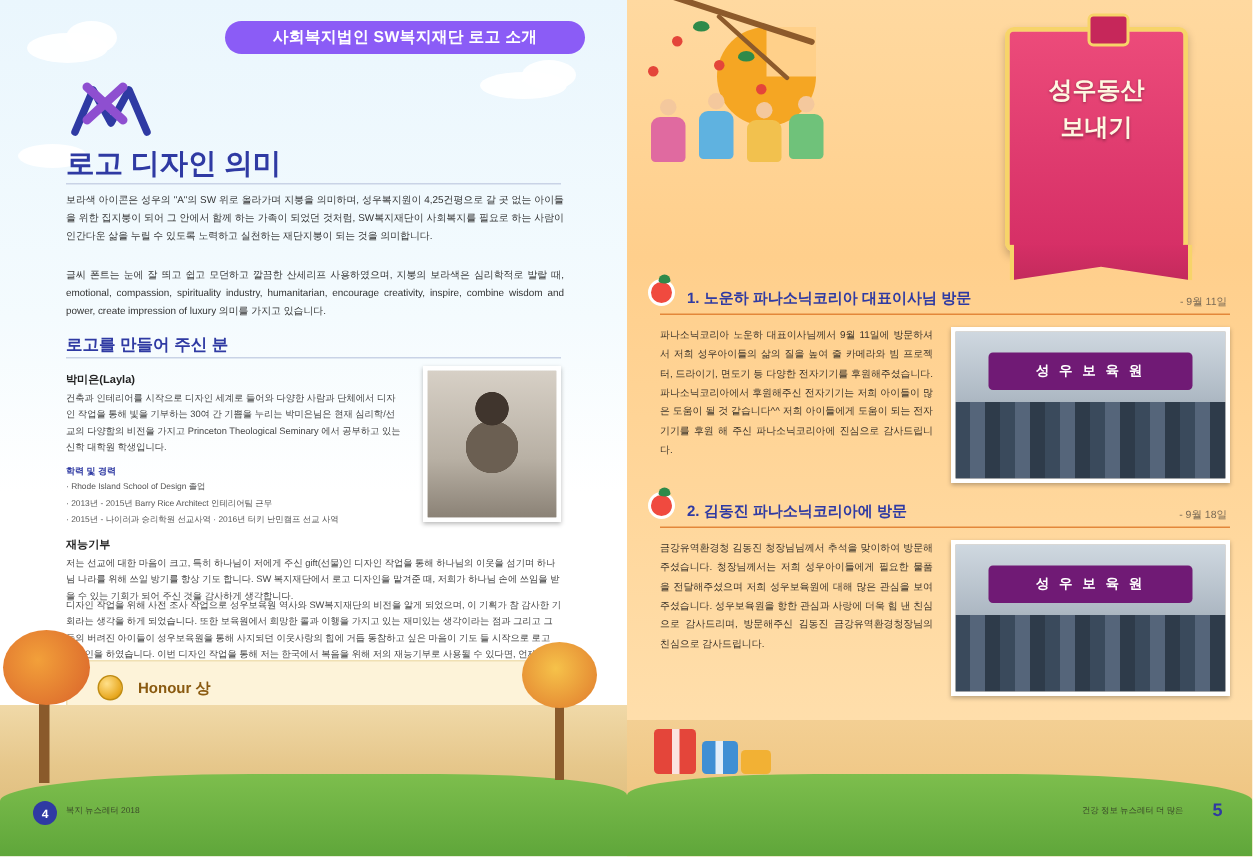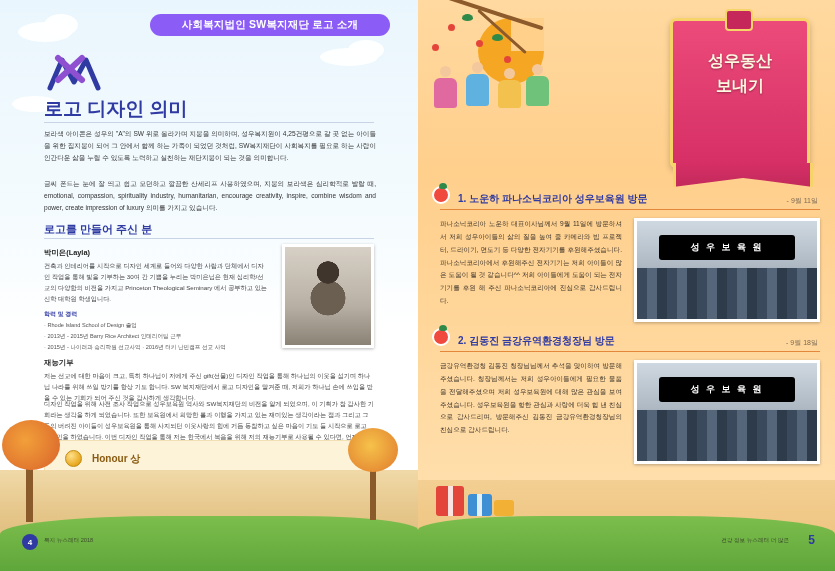--- a/index.html
+++ b/index.html
@@ -108,21 +108,21 @@
   }
   .r-sun-cut {
     position:absolute; left:93px; top:18px; width:33px; height:33px;
     background:#ffd08a;
   }
   .branch { position:absolute; background:#8d5a2b; border-radius:2px; }
   .berry { position:absolute; width:7px; height:7px; border-radius:50%; background:#e4453a; }
   .leaf { position:absolute; width:11px; height:7px; border-radius:50% 50% 50% 50%/60% 60% 40% 40%; background:#2f8a4a; }
 
   .ribbon {
-    position:absolute; left:252px; top:18px; width:140px; height:150px;
+    position:absolute; left:252px; top:18px; width:122px; height:150px;
     background: linear-gradient(#ec4b7a 0%, #d62f66 100%);
     border:3px solid #f7d469; border-radius:6px;
     box-shadow:0 3px 6px rgba(0,0,0,.22);
   }
   .ribbon:after{
     content:""; position:absolute; left:0; bottom:-22px; width:100%; height:24px;
     background: linear-gradient(#d62f66, #c32a5c);
     clip-path: polygon(0 0, 100% 0, 100% 100%, 50% 62%, 0 100%);
     border-left:3px solid #f7d469; border-right:3px solid #f7d469;
   }
@@ -159,21 +159,21 @@
     position:absolute; right:0; top:30px; width:186px; height:104px;
     background:#b9b0a5; border:3px solid #fff; box-shadow:0 1px 3px rgba(0,0,0,.28);
     overflow:hidden;
   }
   .hall-bg {
     position:absolute; inset:0;
     background: linear-gradient(#cfd8e0 0%, #aeb9c4 45%, #6f7c86 100%);
   }
   .hall-sign {
     position:absolute; left:12%; top:14%; width:76%; height:26%;
-    background:#000000; border-radius:3px; color:#fff; font-size:9px; font-weight:bold;
+    background:#701a75; border-radius:3px; color:#fff; font-size:9px; font-weight:bold;
     display:flex; align-items:center; justify-content:center; letter-spacing:2px;
   }
   .crowd { position:absolute; left:0; bottom:0; width:100%; height:52%;
     background: repeating-linear-gradient(90deg,#3a4a5c 0 10px,#55657a 10px 20px,#2e3b4a 20px 30px); }
 
   .ground-right {
     position:absolute; left:0; top:480px; width:417px; height:91px;
     background: linear-gradient(#f3cf93 0%, #ecbf77 100%);
   }
   .grass-right {
@@ -286,39 +286,39 @@
         <div>성우동산</div>
         <div>보내기</div>
       </div>
     </div>
 
     <div class="article" style="top:188px; height:150px;">
       <div class="art-head">
         <span class="art-badge"></span>
         <span class="art-title">
           <span>1.</span>
-          <span>노운하 파나소닉코리아 성우보육원 방문</span>
+          <span>노운하 파나소닉코리아 대표이사님 방문</span>
         </span>
         <span class="art-date">- 9월 11일</span>
       </div>
       <div class="art-body">파나소닉코리아 노운하 대표이사님께서 9월 11일에 방문하셔서 저희 성우아이들의 삶의 질을 높여 줄 카메라와 빔 프로젝터, 드라이기, 면도기 등 다양한 전자기기를 후원해주셨습니다. 파나소닉코리아에서 후원해주신 전자기기는 저희 아이들이 많은 도움이 될 것 같습니다^^
 저희 아이들에게 도움이 되는 전자기기를 후원 해 주신 파나소닉코리아에 진심으로 감사드립니다.</div>
       <div class="art-photo">
         <div class="hall-bg"></div>
         <div class="hall-sign">성 우 보 육 원</div>
         <div class="crowd"></div>
       </div>
     </div>
 
     <div class="article" style="top:330px; height:150px;">
       <div class="art-head">
         <span class="art-badge"></span>
         <span class="art-title">
           <span>2.</span>
-          <span>김동진 금강유역환경청장님 방문</span>
+          <span>김동진 파나소닉코리아에 방문</span>
         </span>
         <span class="art-date">- 9월 18일</span>
       </div>
       <div class="art-body">금강유역환경청 김동진 청장님님께서 추석을 맞이하여 방문해주셨습니다. 청장님께서는 저희 성우아이들에게 필요한 물품을 전달해주셨으며 저희 성우보육원에 대해 많은 관심을 보여주셨습니다.
 성우보육원을 항한 관심과 사랑에 더욱 힘 낸 친심으로 감사드리며, 방문해주신 김동진 금강유역환경청장님의 친심으로 감사드립니다.</div>
       <div class="art-photo">
         <div class="hall-bg"></div>
         <div class="hall-sign">성 우 보 육 원</div>
         <div class="crowd"></div>
       </div>

